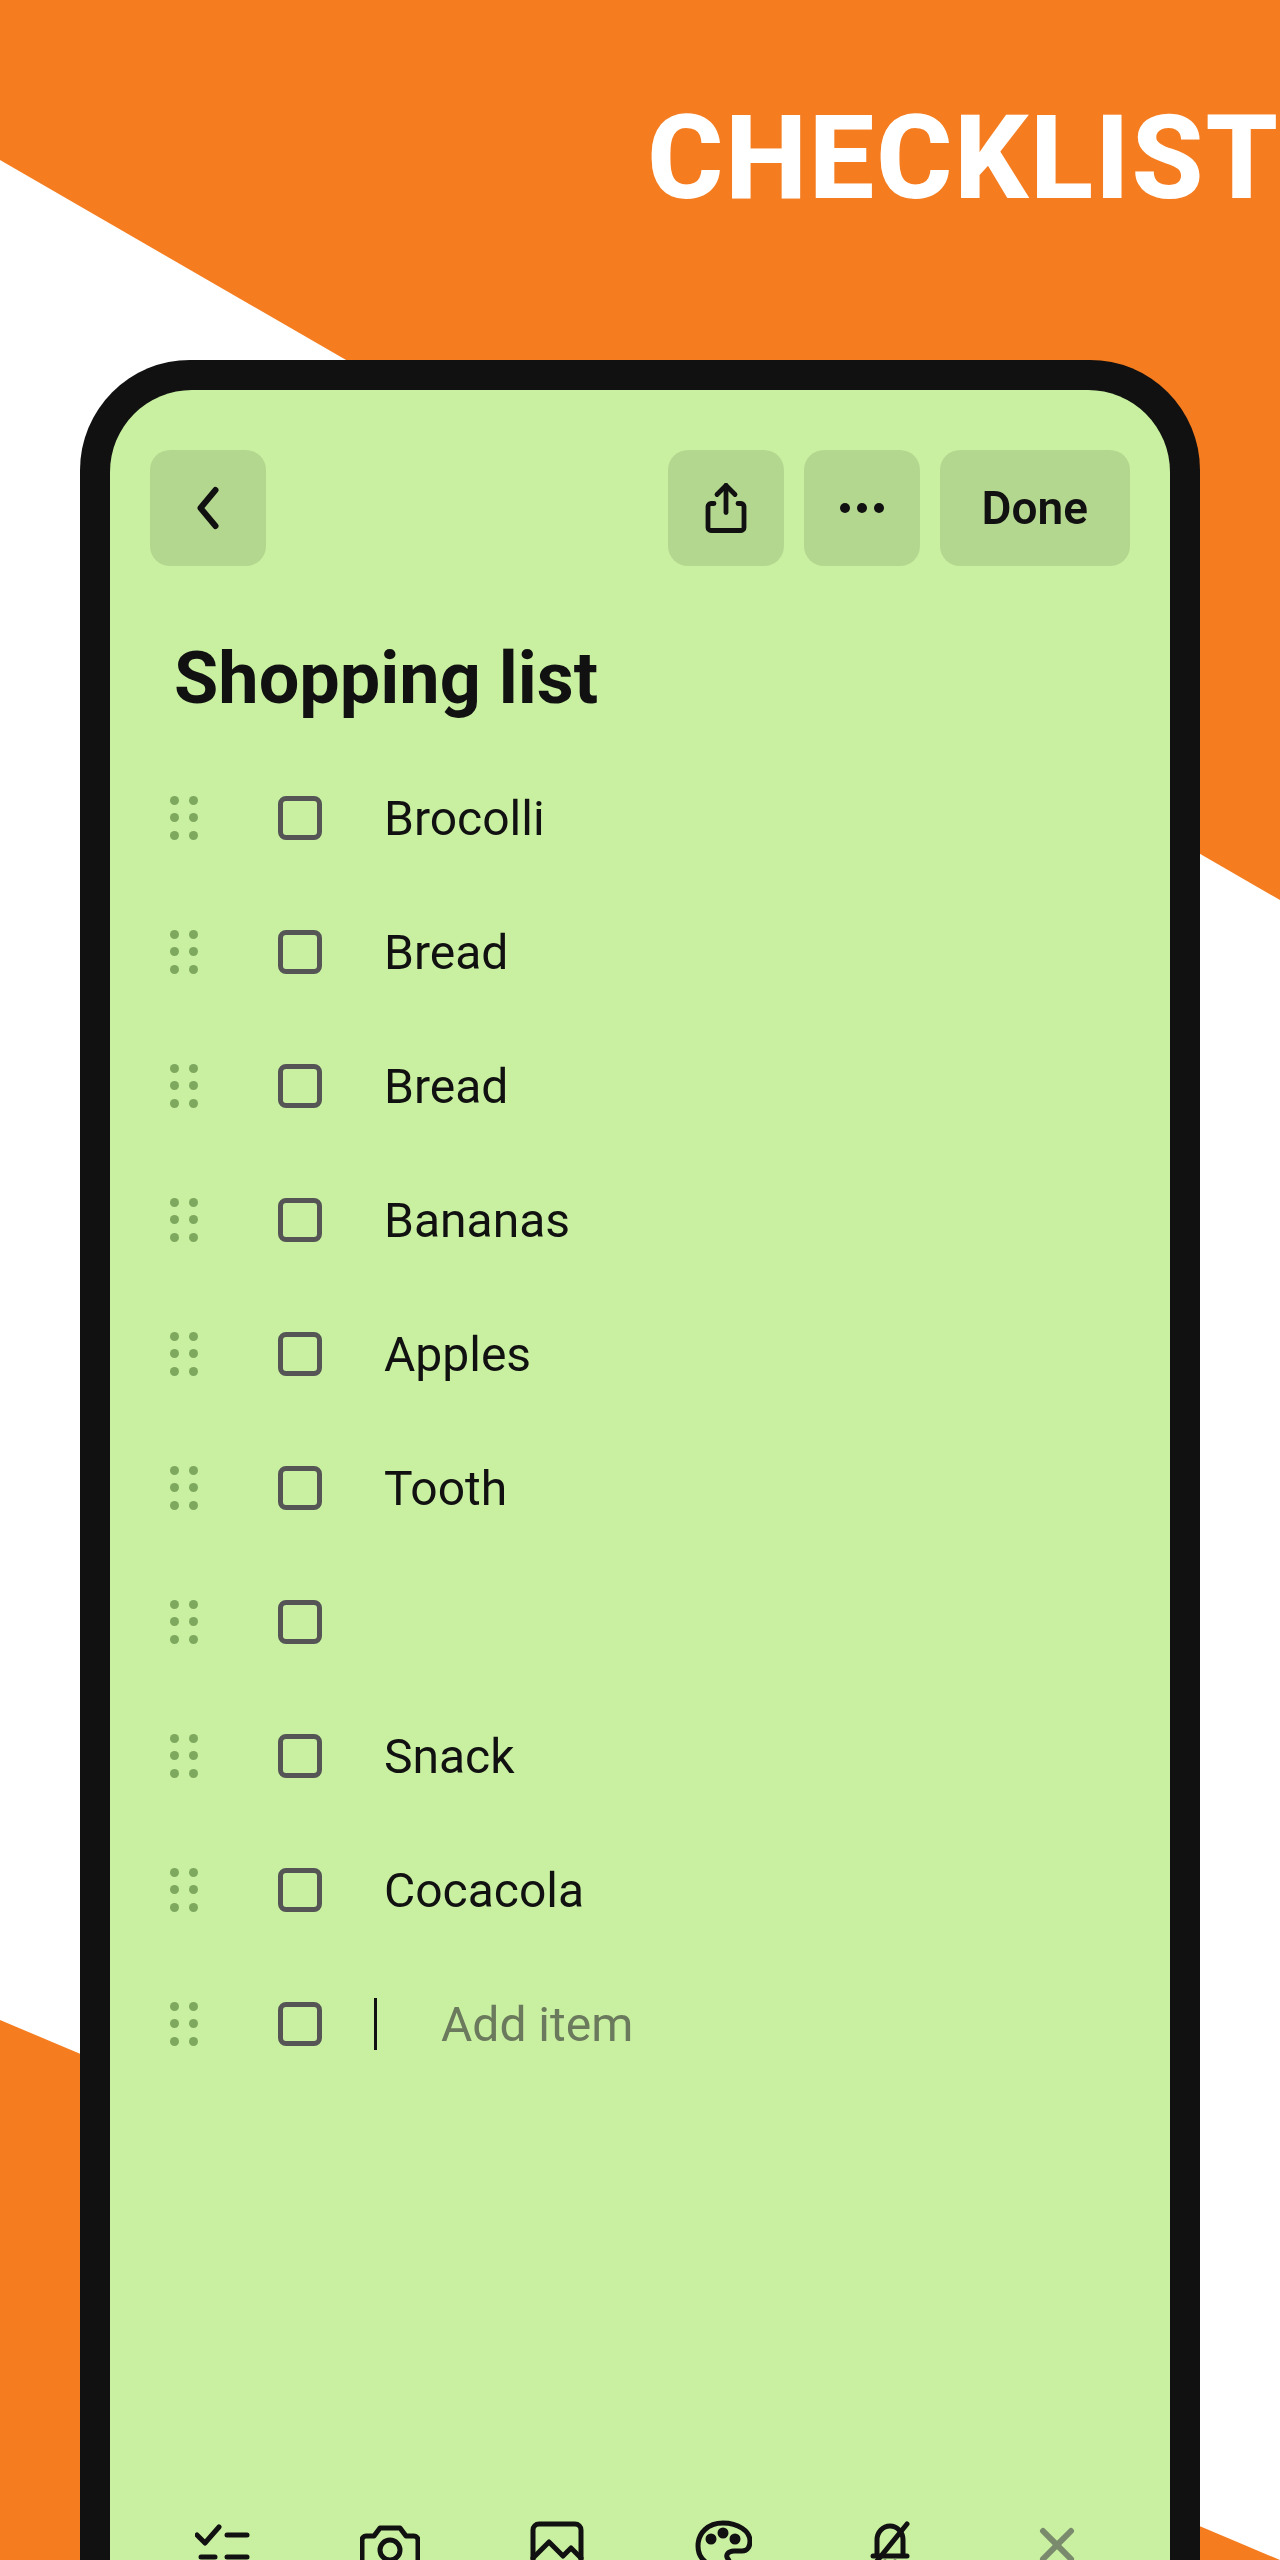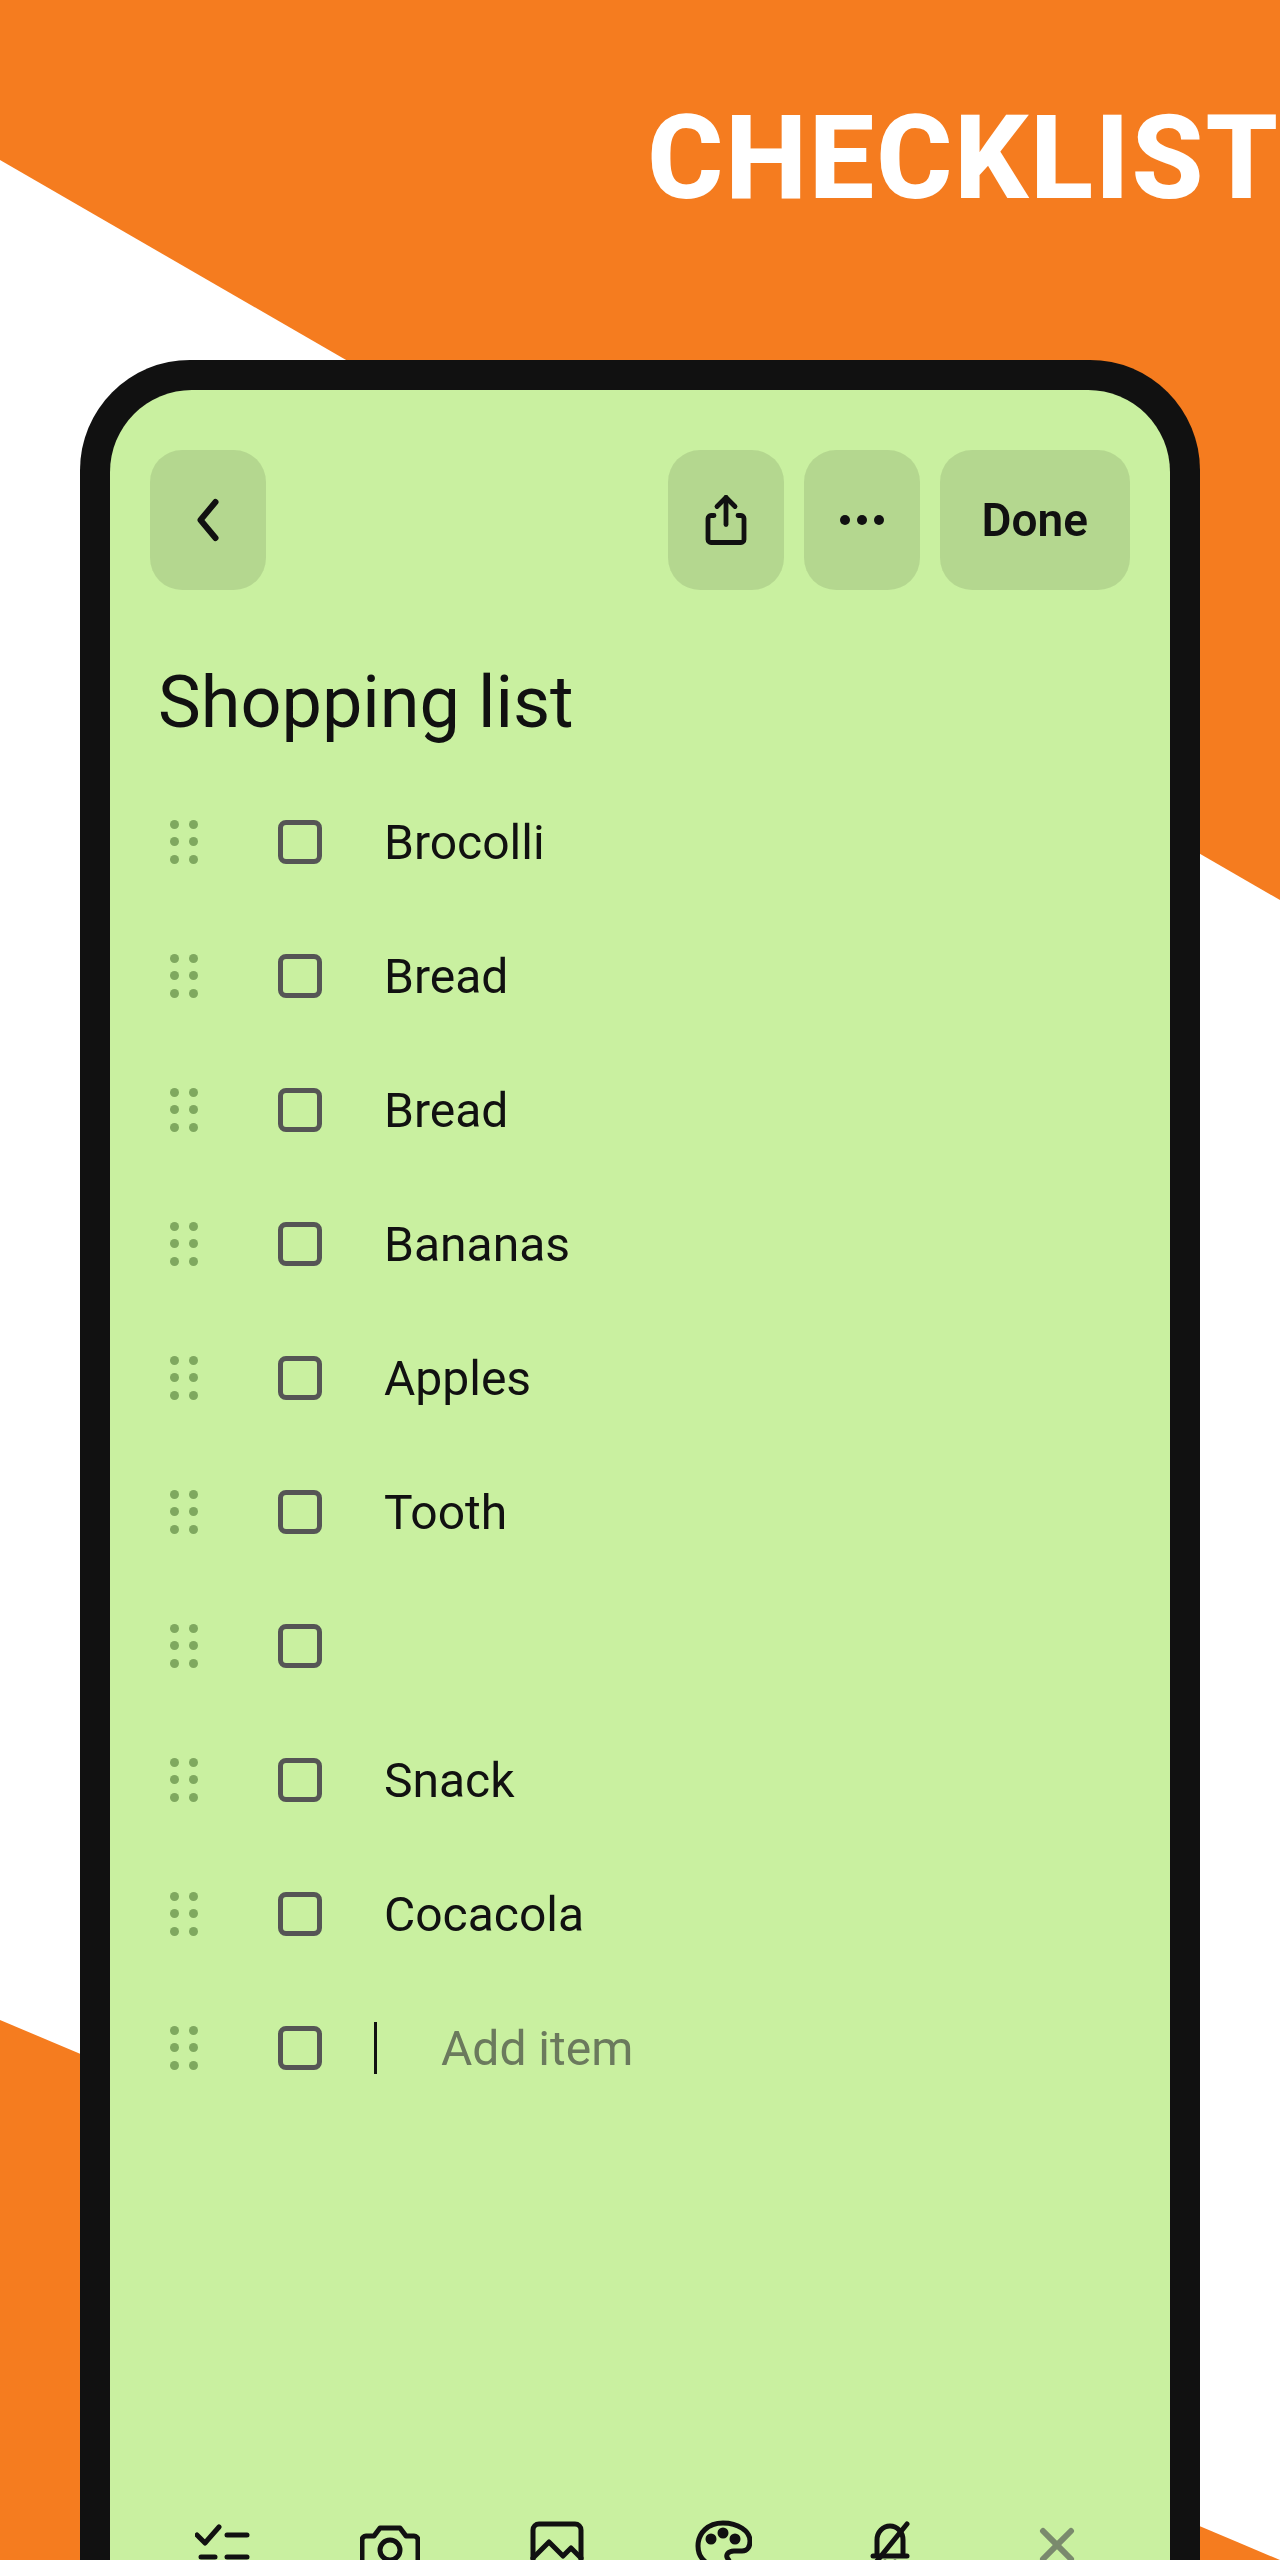--- a/index.html
+++ b/index.html
@@ -43,34 +43,34 @@
     overflow: hidden;
   }
 
   
   .app-header {
     display: flex; align-items: center;
     padding: 60px 40px 0 40px;
     gap: 20px;
   }
   .hbtn {
-    width: 116px; height: 140px;
+    width: 116px; height: 116px;
     background: rgba(0,0,0,0.10);
-    border-radius: 32px;
+    border-radius: 20px;
     display: flex; align-items: center; justify-content: center;
     cursor: pointer;
   }
   .hbtn.done { width: auto; padding: 0 42px; }
   .hbtn.done span { font-size: 46px; font-weight: 600; color: #111; }
   .spacer { flex: 1; }
 
   
   .note-title {
-    padding: 70px 48px 30px 48px;
-    font-size: 72px; font-weight: 400; color: #111;
+    padding: 70px 48px 30px 64px;
+    font-size: 72px; font-weight: 700; color: #111;
   }
 
   
   .list { padding: 0 40px 0 60px; }
   .item {
     display: flex; align-items: center;
     height: 134px;
     gap: 56px;
   }
   .drag {

